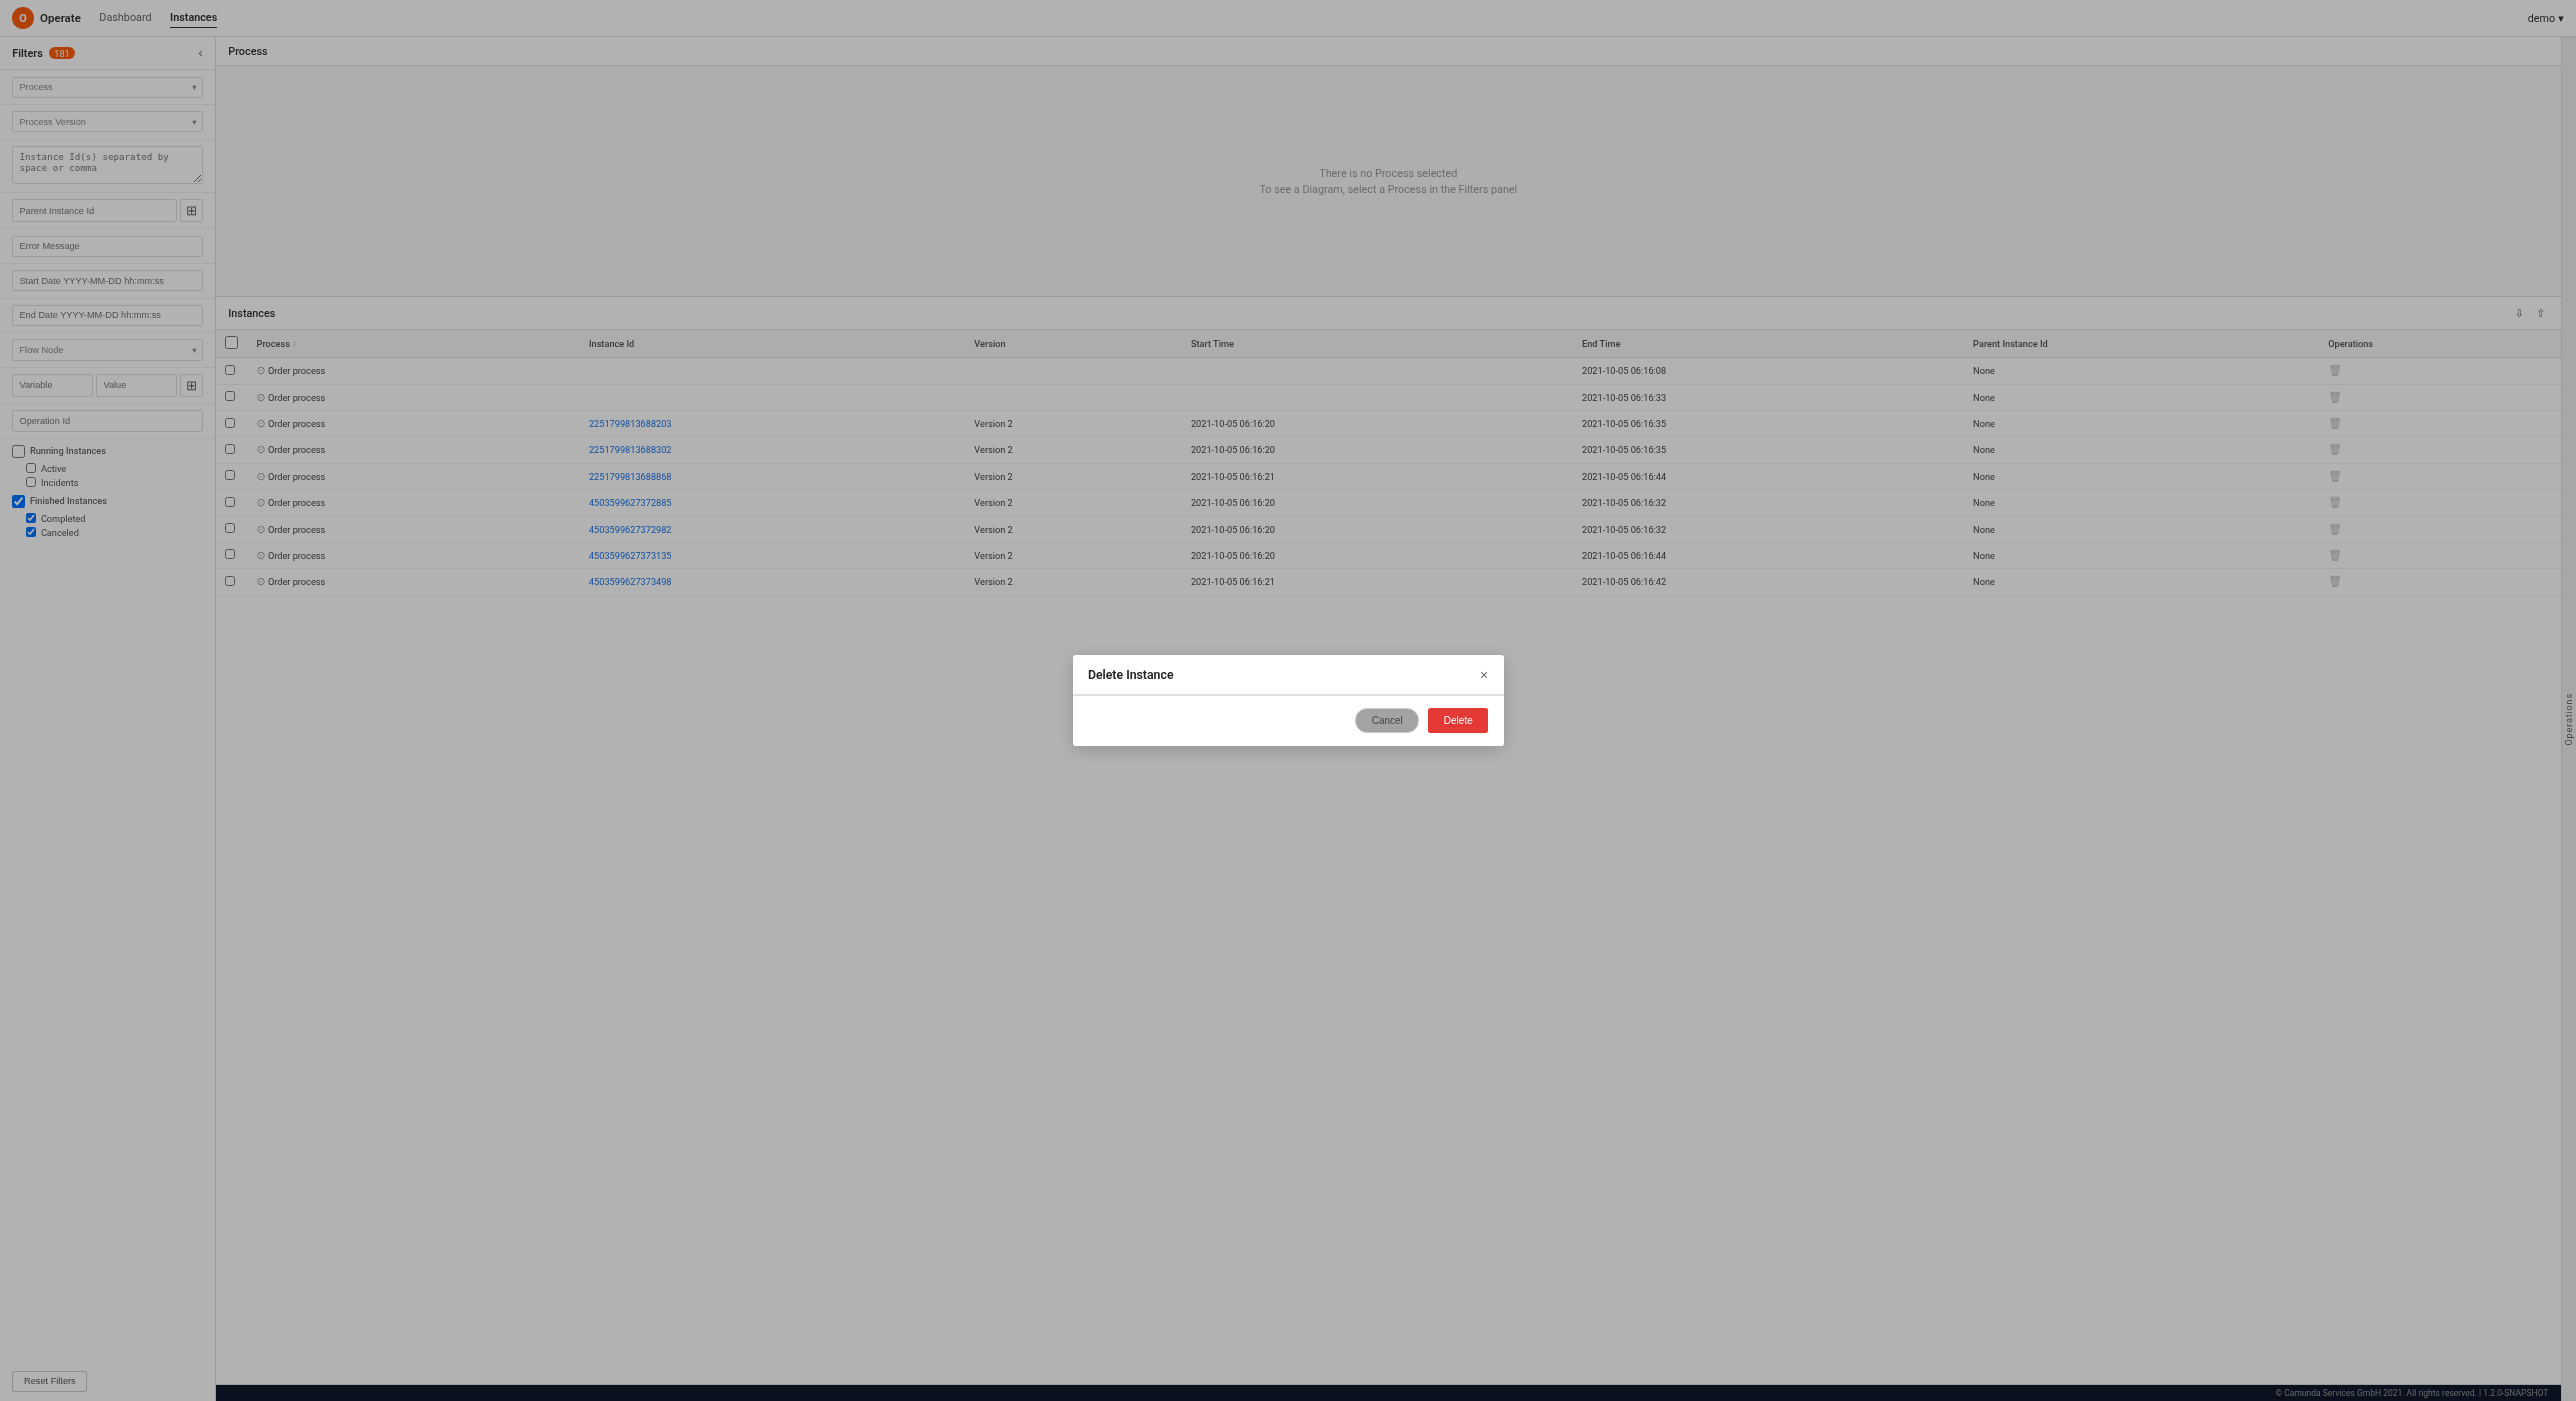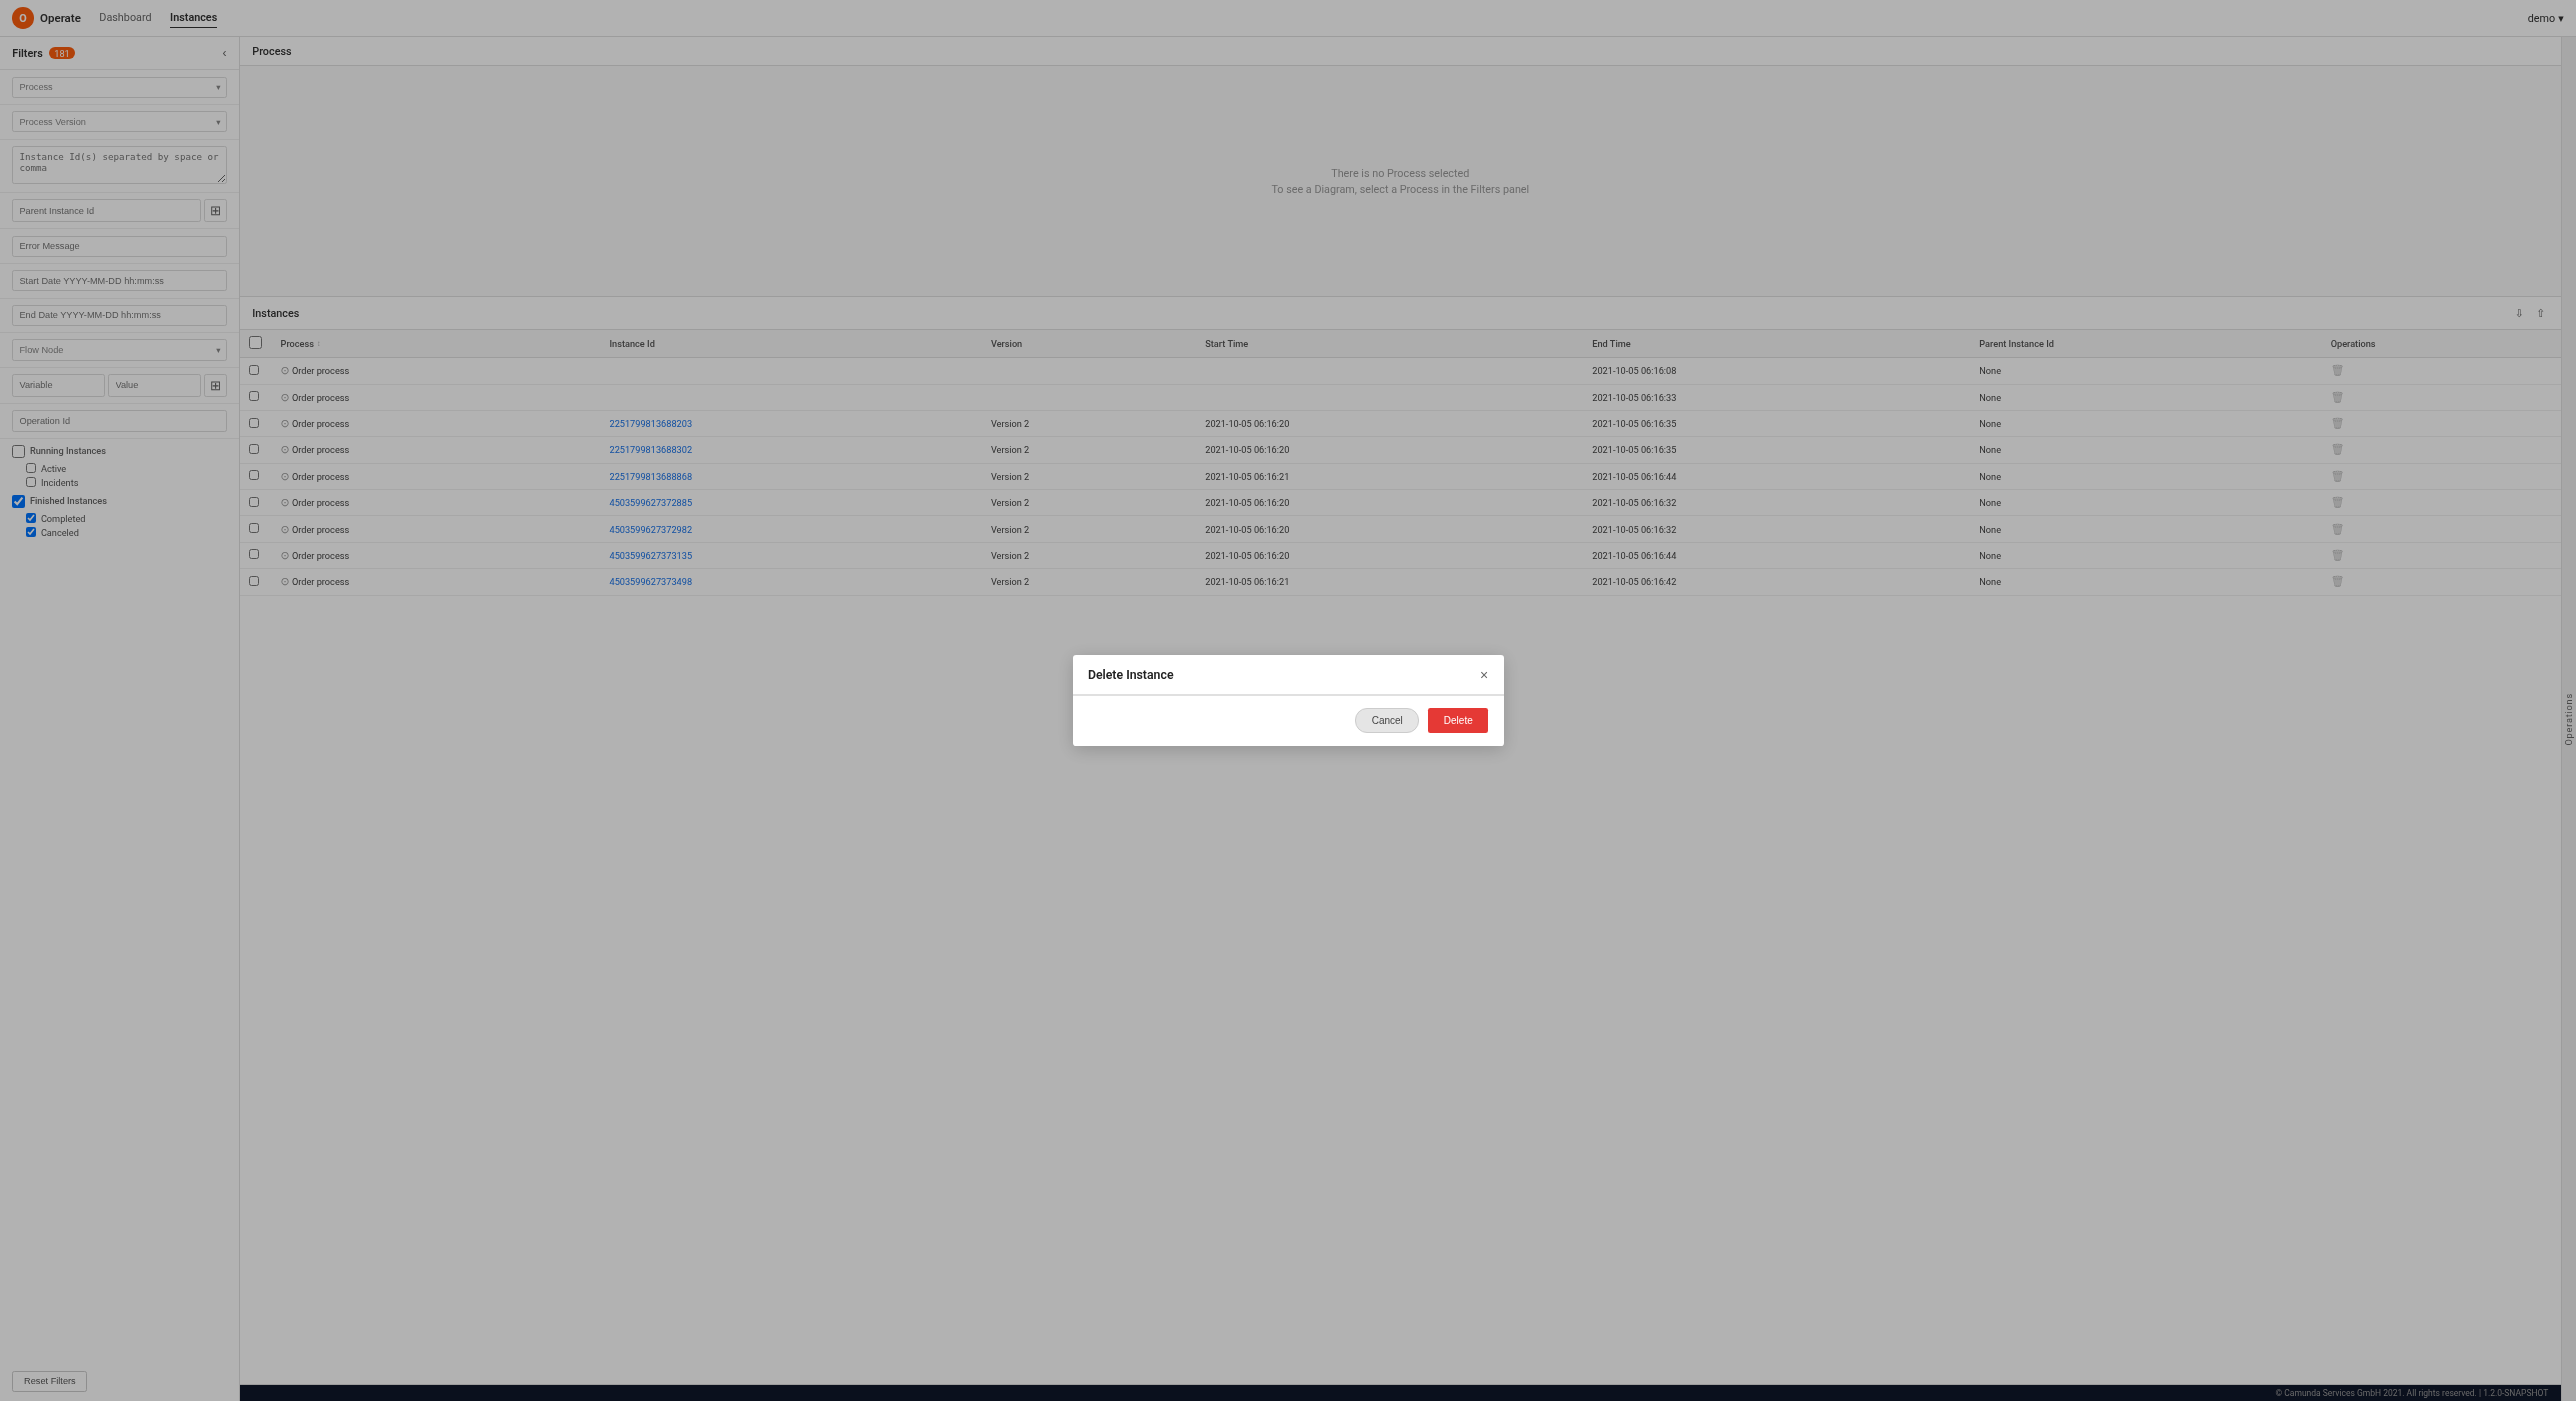--- a/index.html
+++ b/index.html
@@ -11,21 +11,21 @@
     .nav-app-name { font-weight: 600; font-size: 11.5px; margin-right: 18.5px; color: #333; }
     .nav-links { display: flex; gap: 18.5px; flex: 1; }
     .nav-link { font-size: 10.8px; color: #666; cursor: pointer; padding: 3.1px 0; }
     .nav-link.active { color: #333; font-weight: 600; border-bottom: 1.5px solid #333; }
     .nav-user { margin-left: auto; font-size: 10.8px; color: #333; display: flex; align-items: center; gap: 3.1px; cursor: pointer; }
 
     
     .main-layout { display: flex; height: calc(100vh - 37px); }
 
     
-    .sidebar { width: 240px; background: #fff; border-right: 0.8px solid #e0e0e0; display: flex; flex-direction: column; overflow-y: auto; flex-shrink: 0; }
+    .sidebar { width: 216px; background: #fff; border-right: 0.8px solid #e0e0e0; display: flex; flex-direction: column; overflow-y: auto; flex-shrink: 0; }
     .sidebar-header { display: flex; align-items: center; padding: 9.2px 12.3px; border-bottom: 0.8px solid #e8e8e8; }
     .sidebar-title { font-weight: 600; font-size: 10.8px; }
     .filter-badge { background: #fc5d0e; color: white; border-radius: 7.7px; padding: 0.8px 5.4px; font-size: 9.2px; margin-left: 6.2px; }
     .sidebar-collapse-btn { margin-left: auto; background: none; border: none; cursor: pointer; color: #666; font-size: 12.3px; }
 
     .filter-section { padding: 6.2px 12.3px; border-bottom: 0.8px solid #f0f0f0; }
     .filter-input { width: 100%; padding: 4.6px 6.2px; border: 0.8px solid #ddd; border-radius: 2.3px; font-size: 9.2px; color: #888; resize: vertical; min-height: 38px; }
     .filter-input-single { width: 100%; padding: 4.6px 6.2px; border: 0.8px solid #ddd; border-radius: 2.3px; font-size: 9.2px; color: #888; }
     .filter-input-row { display: flex; gap: 3.1px; }
     .filter-input-row .filter-input-single { flex: 1; }
@@ -72,21 +72,21 @@
 
     
     .modal-overlay { position: fixed; top: 0; left: 0; right: 0; bottom: 0; background: rgba(0,0,0,0.3); display: flex; align-items: center; justify-content: center; z-index: 1000; }
     .modal { background: #fff; border-radius: 3.1px; width: 431px; box-shadow: 0 3.1px 18.5px rgba(0,0,0,0.18); }
     .modal-header { display: flex; justify-content: space-between; padding: 12.3px 15.4px; border-bottom: 0.8px solid #e0e0e0; }
     .modal-title { font-size: 12.3px; font-weight: 600; color: #222; }
     .modal-close { background: none; border: none; cursor: pointer; font-size: 14px; color: #666; line-height: 1; }
     .modal-body { padding: 21.6px 15.4px 31px; }
     .modal-body p { font-size: 10.8px; color: #333; margin-bottom: 9.2px; }
     .modal-footer { display: flex; justify-content: flex-end; gap: 9.2px; padding: 12.3px 15.4px; border-top: 0.8px solid #e0e0e0; }
-    .btn-cancel { padding: 6.2px 15.4px; border: 0.8px solid #ccc; border-radius: 12px; background: #e5e5e5; cursor: pointer; font-size: 10px; color: #444; }
+    .btn-cancel { padding: 6.2px 15.4px; border: 0.8px solid #ccc; border-radius: 12px; background: #a3a3a3; cursor: pointer; font-size: 10px; color: #444; }
     .btn-delete { padding: 6.2px 15.4px; border: none; border-radius: 2.3px; background: #e53935; cursor: pointer; font-size: 10px; color: #fff; font-weight: 500; }
 
     
     .footer { background: #0f172a; border-top: 0.8px solid #e0e0e0; padding: 3.1px 12.3px; font-size: 8.5px; color: #999; text-align: right; }
 
     .select-wrapper { position: relative; }
     .select-wrapper::after { content: '▾'; position: absolute; right: 6.2px; top: 50%; transform: translateY(-50%); pointer-events: none; color: #888; font-size: 8.5px; }
     .select-wrapper select { width: 100%; padding: 4.6px 18.5px 4.6px 6.2px; border: 0.8px solid #ddd; border-radius: 2.3px; background: #fff; font-size: 9.2px; color: #888; appearance: none; cursor: pointer; }
 
     .th-sort { display: flex; align-items: center; gap: 3.1px; cursor: pointer; }

